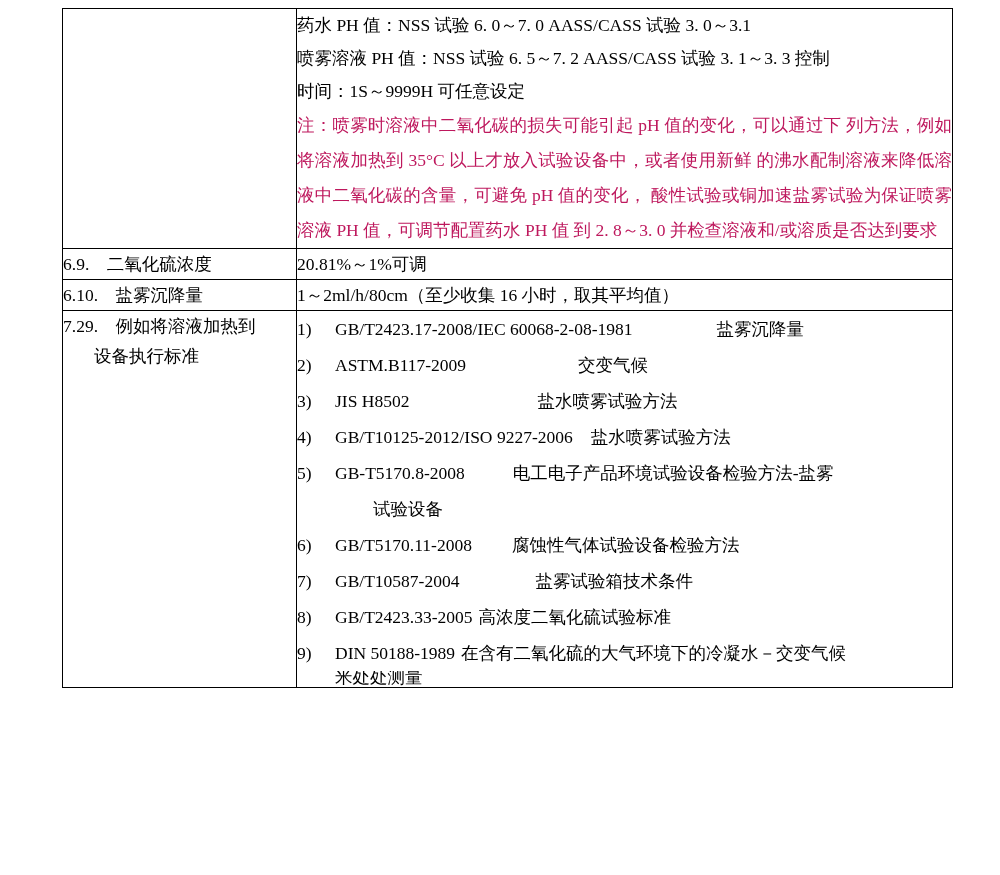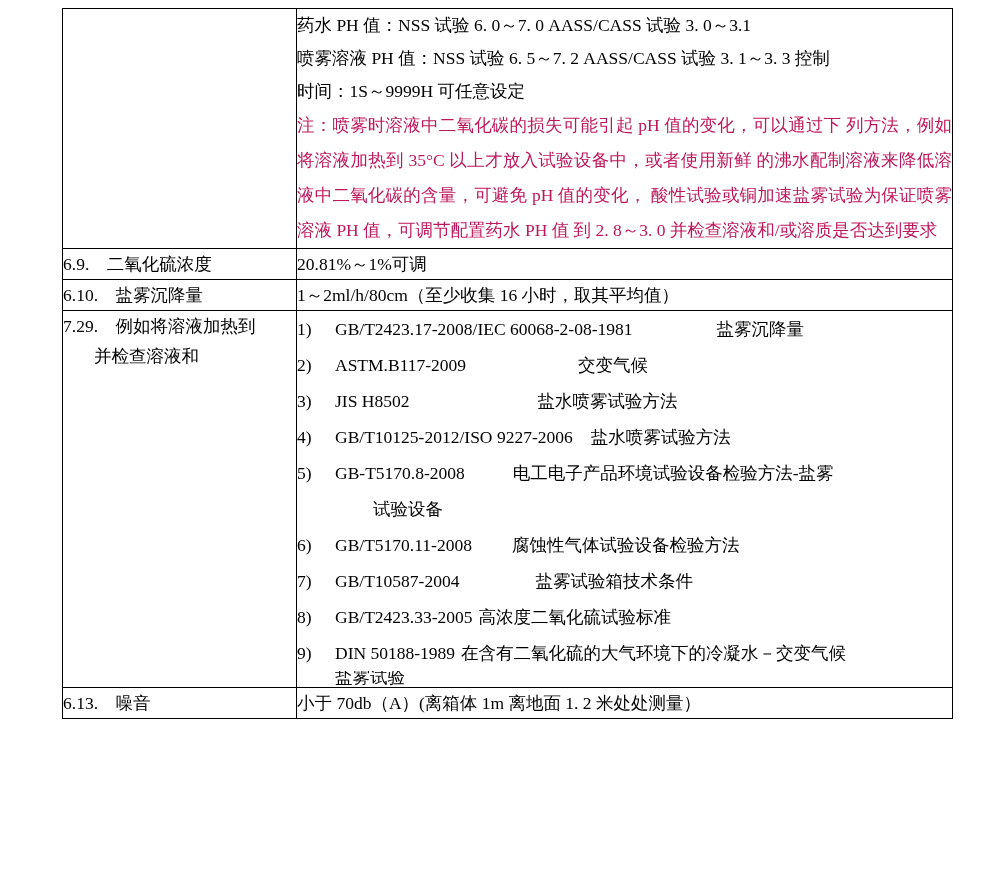--- a/index.html
+++ b/index.html
@@ -149,21 +149,21 @@
       </tr>
 
 
       <tr>
         <td class="label-col">
           <div class="label-line">
             <span>7.29.</span>
             <span>&nbsp;&nbsp;</span>
             <span>例如将溶液加热到</span>
           </div>
-          <div class="label-line label-indent">并检查溶液和</div>
+          <div class="label-line label-indent">设备执行标准</div>
         </td>
         <td class="value-col">
           <ul class="std-list">
             <li>
               <span class="num">1)</span>
               <span>GB/T2423.17-2008/IEC 60068-2-08-1981</span><span class="gap1"></span><span>盐雾沉降量</span>
             </li>
             <li>
               <span class="num">2)</span>
               <span>ASTM.B117-2009</span><span class="gap2"></span><span>交变气候</span>
@@ -192,32 +192,20 @@
             <li>
               <span class="num">8)</span>
               <span>GB/T2423.33-2005</span><span class="gap8"></span><span>高浓度二氧化硫试验标准</span>
             </li>
             <li>
               <span class="num">9)</span>
               <span>DIN 50188-1989</span><span class="gap8"></span><span>在含有二氧化硫的大气环境下的冷凝水－交变气候</span>
             </li>
           </ul>
           <div class="clipped">
-            <div class="clip-inner">盐雾试验</div>
-          </div>
-        </td>
-      </tr>
-
-      <tr class="row-noise">
-        <td class="label-col">
-          <div class="label-line">
-            <span>6.13.</span>
-            <span>&nbsp;&nbsp;</span>
-            <span>噪音</span>
-          </div>
-        </td>
-        <td class="value-col">
-          <div class="value-line tight">小于 70db（A）(离箱体 1m 离地面 1. 2 米处处测量）</div>
-        </td>
-      </tr>
+            <div class="clip-inner">米处处测量</div>
+          </div>
+        </td>
+      </tr>
+
     </tbody>
   </table>
 </div>
 
 </body></html>

